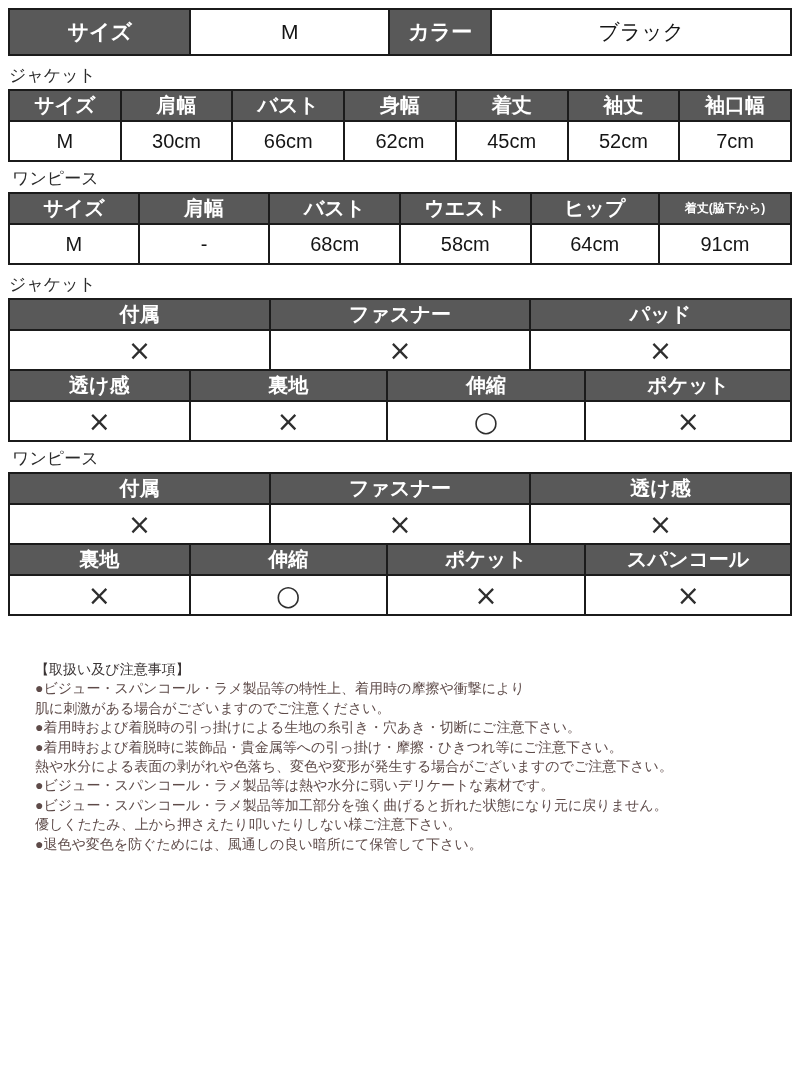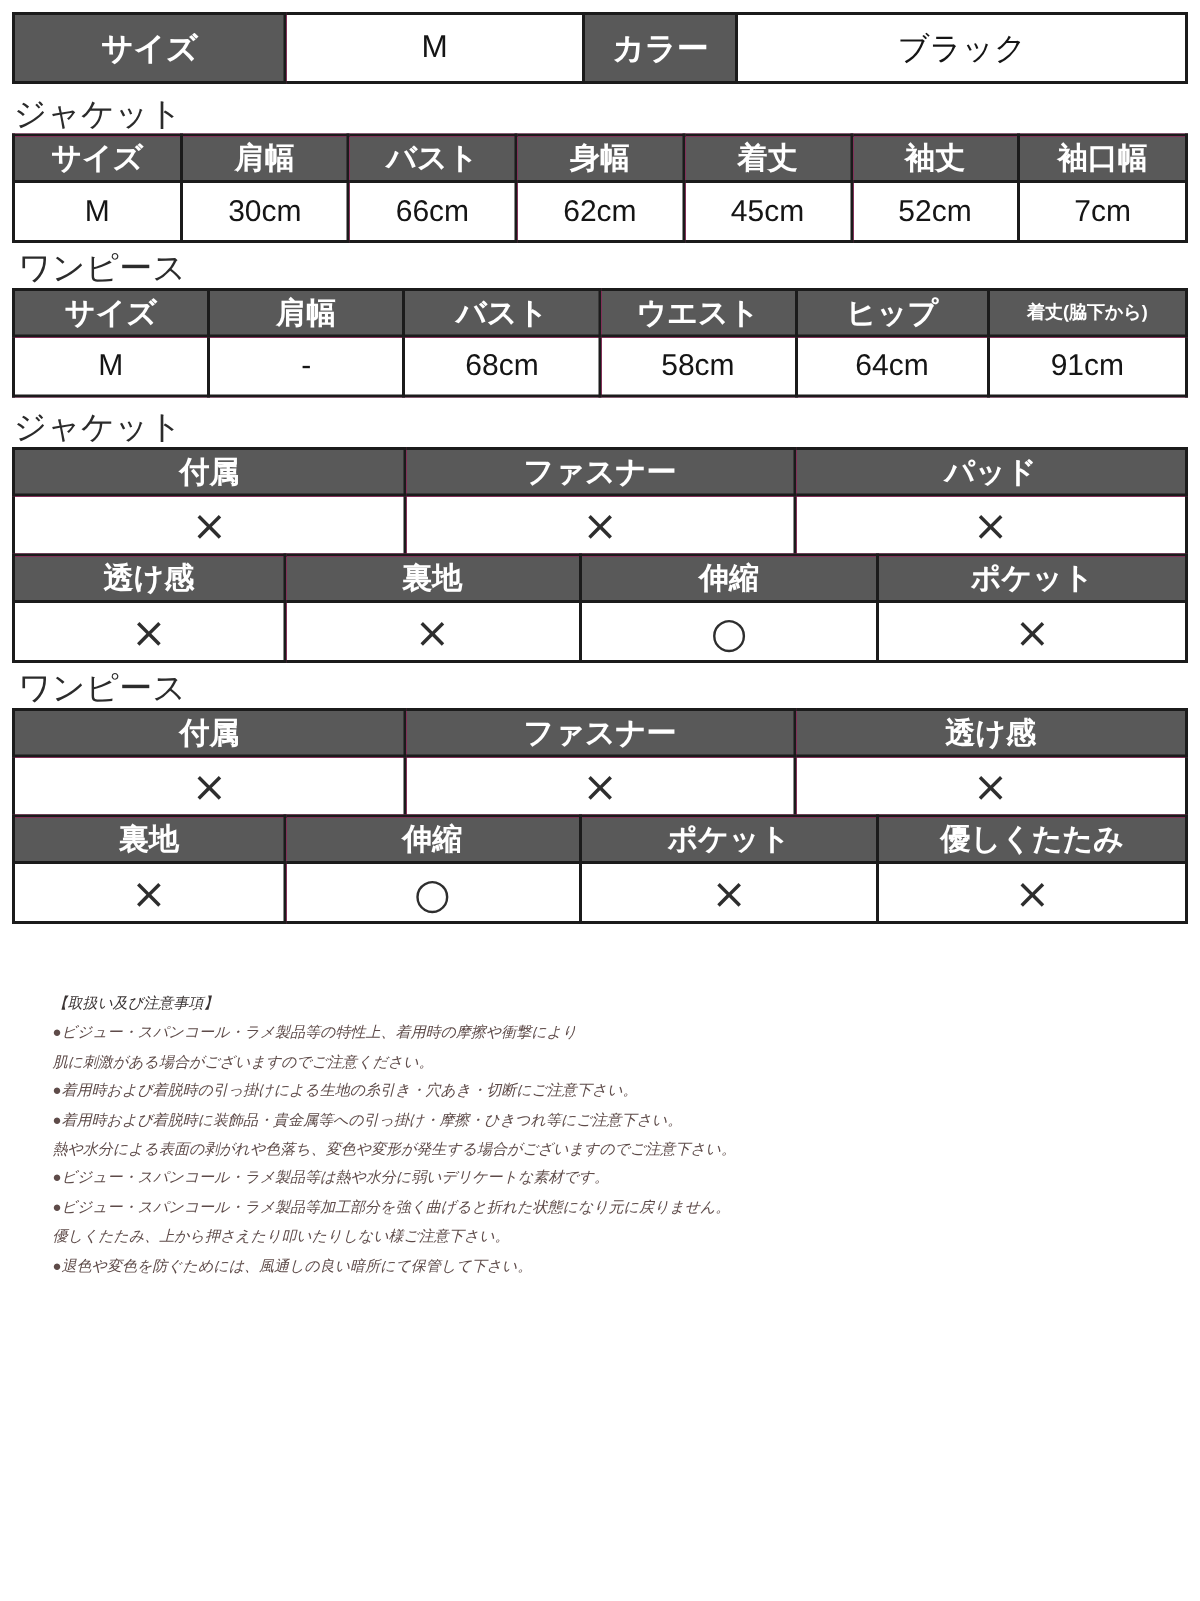--- a/index.html
+++ b/index.html
@@ -9,21 +9,21 @@
     color:#111;
     overflow:hidden;
   }
   .wrap{padding-top:8px;}
 
   table{
     border-collapse:collapse;
     table-layout:fixed;
     width:784px;
     margin-left:8px;
-    background:#ec4899;
+    background:#4d7c0f;
   }
   td{
     border:2px solid #1b1b1b;
     text-align:center;
     vertical-align:middle;
     padding:0 2px;
     overflow:hidden;
     white-space:nowrap;
   }
   td.h{
@@ -40,33 +40,32 @@
     height:38px;
   }
   .spec td.h{font-size:21px;height:44px;}
   .spec td.v{font-size:21px;height:44px;}
   td.h.small{font-size:12px;}
   td.v.mark{font-size:28px;font-family:"DejaVu Sans",sans-serif;color:#2e2e2e;font-weight:normal;}
 
   .joined{margin-top:-2px;}
 
   .sec-label{
-    font-size:22px;
+    font-size:17px;
     line-height:21px;
     color:#2b2b2b;
     margin:9px 0 3px 9px;
   }
   .sec-label.tight{margin-top:6px;margin-left:12px;}
 
   .notes{
     margin:44px 30px 0 35px;
-    font-size:10px;
+    font-size:14px;
     line-height:19.4px;
     color:#5e4b49;
-    font-style:italic;
   }
   .notes .heading{color:#3a3434;}
 </style>
 </head>
 <body>
 
 <div class="wrap">
 
   <table class="spec">
     <colgroup>
@@ -216,21 +215,21 @@
         <col style="width:23.1%">
         <col style="width:25.2%">
         <col style="width:25.4%">
         <col style="width:26.3%">
       </colgroup>
     <tbody>
         <tr>
       <td class="h">裏地</td>
       <td class="h">伸縮</td>
       <td class="h">ポケット</td>
-      <td class="h">優しくたたみ</td>
+      <td class="h">スパンコール</td>
     </tr>
     <tr>
       <td class="v mark">×</td>
       <td class="v mark">○</td>
       <td class="v mark">×</td>
       <td class="v mark">×</td>
     </tr>
   </tbody>
     </table>
 

